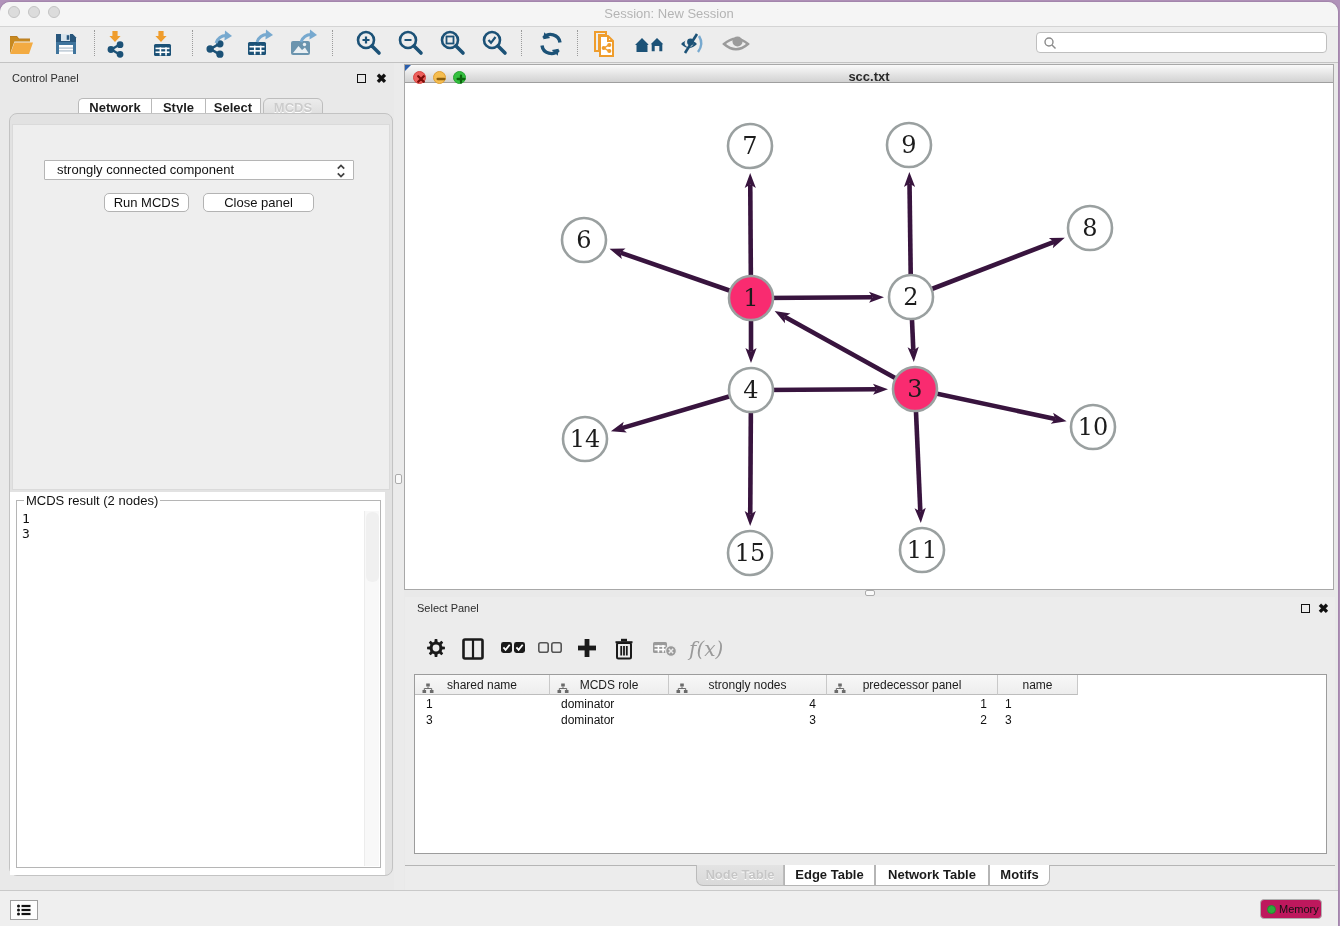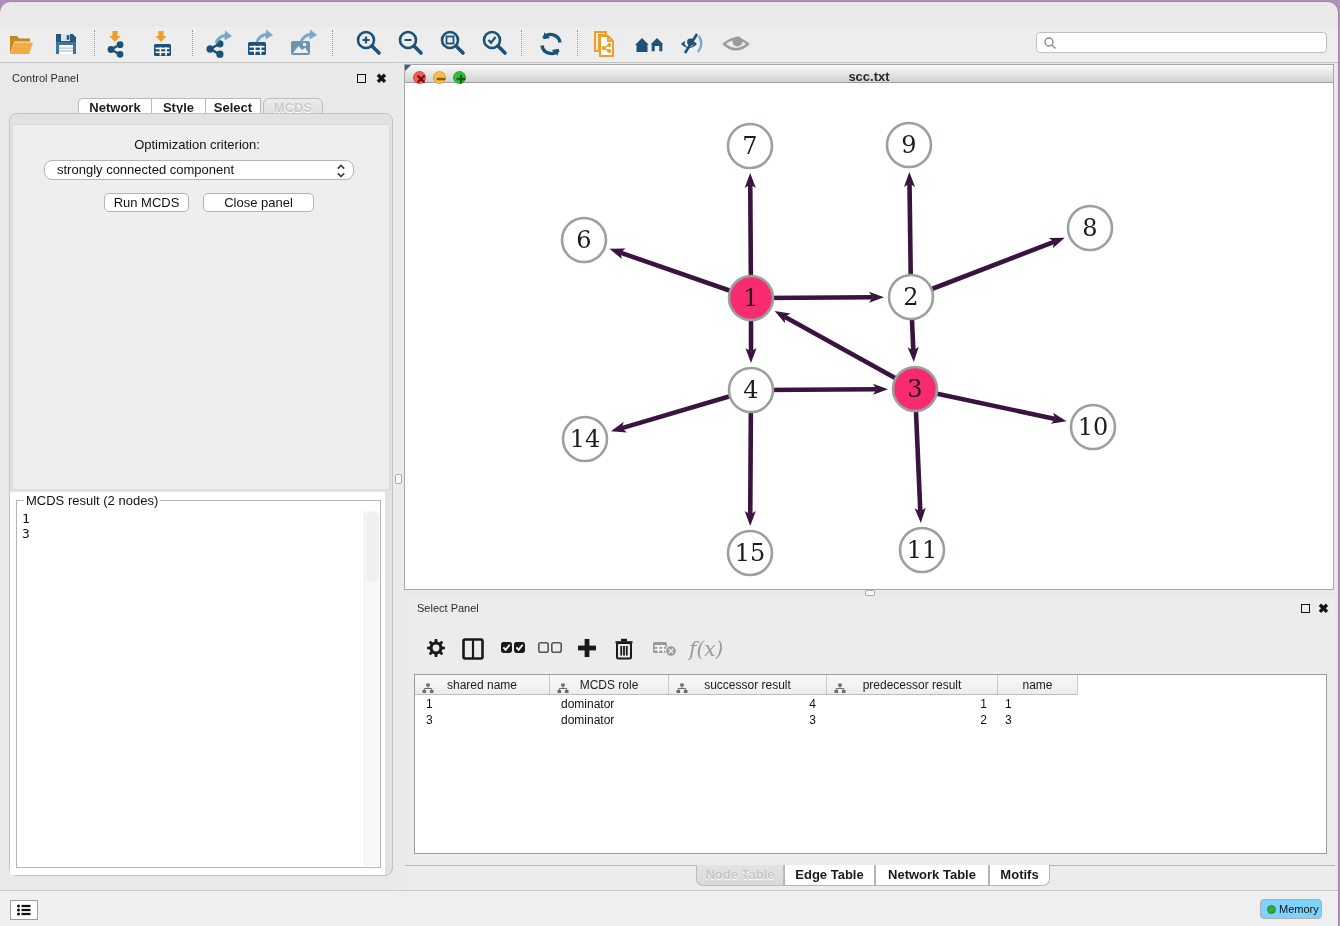--- a/index.html
+++ b/index.html
@@ -41,21 +41,21 @@
   .cp-tab.selected { background:linear-gradient(#ececec,#dcdcdc); color:#cbcbcb;
     border:1px solid #bdbdbd; border-radius:6px 6px 0 0; text-shadow:0 1px 0 #fff;
     height:20px; }
   #cp-outer { position:absolute; left:9px; top:50px; width:384px; height:763px;
     background:#e2e2e2; border:1px solid #c3c3c3; border-radius:8px; }
   #cp-inner { position:absolute; left:12px; top:61px; width:378px; height:366px;
     background:#eeeeee; border:1px solid #dadada; }
   #opt-label { position:absolute; left:0; width:394px; top:74px; text-align:center;
     font-size:13px; color:#111; }
   #criterion-select { position:absolute; left:44px; top:97px; width:310px; height:20px;
-    background:#fff; border:1px solid #b5b5b5; border-radius:8px; font-size:13px;
+    background:#fff; border:1px solid #b5b5b5; border-radius:1px; font-size:13px;
     color:#111; line-height:18px; padding-left:12px; }
   #criterion-select svg { position:absolute; right:6px; top:2px; }
   .cp-btn { position:absolute; top:130px; height:19px; background:#fff;
     border:1px solid #b3b3b3; border-radius:5px; font-size:13px; color:#111;
     text-align:center; line-height:17px; }
   #run-btn { left:104px; width:85px; }
   #closepanel-btn { left:203px; width:111px; }
   #result-panel { position:absolute; left:10px; top:429px; width:375px; height:383px;
     background:#fff; }
   #result-fieldset { position:absolute; left:6px; top:8px; width:365px; height:368px;
@@ -117,31 +117,37 @@
   .tp-tab.selected { background:linear-gradient(#e3e3e3,#d9d9d9); color:#c6c6c6;
     text-shadow:0 1px 0 #fff; border-color:#bbb; }
   #tp-tabline { position:absolute; left:0; top:268px; width:930px; height:0;
     border-top:1px solid #b5b5b5; }
   
   #statusbar { position:absolute; left:0; top:888px; width:1338px; height:36px;
     background:#efefef; border-top:1px solid #c9c9c9; }
   #list-btn { position:absolute; left:10px; top:9px; width:28px; height:20px;
     background:#fdfdfd; border:1px solid #9e9e9e; }
   #memory-btn { position:absolute; right:16px; top:8px; width:62px; height:20px;
-    background:#7dd3fc; border:1px solid #b0b0b0; border-radius:4px; font-size:11px;
+    background:#be185d; border:1px solid #b0b0b0; border-radius:4px; font-size:11px;
     color:#111; line-height:18px; padding-left:18px; white-space:nowrap; }
   #memory-dot { position:absolute; left:6px; top:5px; width:9px; height:9px;
     border-radius:50%; background:#2eab3c; border:1px solid #238a30; }
 </style>
 </head>
 <body>
 
 <div id="screen">
   <div id="window">
 
+    <div id="titlebar">
+      <div class="tl-circle" style="left:8px"></div>
+      <div class="tl-circle" style="left:28px"></div>
+      <div class="tl-circle" style="left:48px"></div>
+      <div class="title">Session: New Session</div>
+    </div>
 
     <div id="toolbar">
       <div id="search-box">
         <svg width="14" height="14" viewBox="0 0 14 14">
           <circle cx="6" cy="6" r="4" fill="none" stroke="#8a8a8a" stroke-width="1.4"></circle>
           <line x1="9" y1="9" x2="12.5" y2="12.5" stroke="#8a8a8a" stroke-width="1.4"></line>
         </svg>
       </div>
     <div class="tb-icon" style="left: 6px;"><svg width="30" height="30" viewBox="0 0 30 30">
             <path d="M4 7 L11 7 L13 9.5 L24 9.5 L24 12 L4 12 Z" fill="#b97d22"></path>
@@ -269,21 +275,20 @@
       <div class="float-btn" style="left:357px; top:11px;"></div>
       <div class="close-btn" style="left:376px; top:11px;">✖</div>
       <div id="cp-tabs">
           <div class="cp-tab first" style="left: 78px; width: 73px;">Network</div>
           <div class="cp-tab" style="left: 151px; width: 54px;">Style</div>
           <div class="cp-tab last-plain" style="left: 205px; width: 56px;">Select</div>
           <div class="cp-tab selected" style="left: 263px; width: 60px;">MCDS</div>
         </div>
       <div id="cp-outer"></div>
       <div id="cp-inner"></div>
-      <div id="opt-label">Optimization criterion:</div>
       <div id="criterion-select">
         <span>strongly connected component</span>
         <svg width="12" height="16" viewBox="0 0 12 16">
           <path d="M2.8 5.6 L6 2.4 L9.2 5.6" fill="none" stroke="#444" stroke-width="1.8"></path>
           <path d="M2.8 10.4 L6 13.6 L9.2 10.4" fill="none" stroke="#444" stroke-width="1.8"></path>
         </svg>
       </div>
       <div id="run-btn" class="cp-btn">Run MCDS</div>
       <div id="closepanel-btn" class="cp-btn">Close panel</div>
       <div id="result-panel">
@@ -472,30 +477,30 @@
                 </svg></span>
               <div class="th-label">MCDS role</div>
             </div>
             <div class="th-cell" style="left:254px;width:158px">
               <span class="th-icon"><svg width="12" height="11" viewBox="0 0 12 11">
     <rect x="4.2" y="0.5" width="3.6" height="3" fill="#6b6b6b"></rect>
     <rect x="0.5" y="7" width="3.6" height="3" fill="#6b6b6b"></rect>
     <rect x="7.9" y="7" width="3.6" height="3" fill="#6b6b6b"></rect>
     <path d="M6 3.5 L6 5.5 M2.3 7 L2.3 5.5 L9.7 5.5 L9.7 7" fill="none" stroke="#6b6b6b" stroke-width="1"></path>
                 </svg></span>
-              <div class="th-label">successor result</div>
+              <div class="th-label">strongly nodes</div>
             </div>
             <div class="th-cell" style="left:412px;width:171px">
               <span class="th-icon"><svg width="12" height="11" viewBox="0 0 12 11">
     <rect x="4.2" y="0.5" width="3.6" height="3" fill="#6b6b6b"></rect>
     <rect x="0.5" y="7" width="3.6" height="3" fill="#6b6b6b"></rect>
     <rect x="7.9" y="7" width="3.6" height="3" fill="#6b6b6b"></rect>
     <path d="M6 3.5 L6 5.5 M2.3 7 L2.3 5.5 L9.7 5.5 L9.7 7" fill="none" stroke="#6b6b6b" stroke-width="1"></path>
                 </svg></span>
-              <div class="th-label">predecessor result</div>
+              <div class="th-label">predecessor panel</div>
             </div>
             <div class="th-cell" style="left:583px;width:80px">
               <div class="th-label">name</div>
             </div>
             <div class="td-cell" style="top:21px;left:11px;width:124px;text-align:left;">1</div>
             <div class="td-cell" style="top:21px;left:146px;width:108px;text-align:left;">dominator</div>
             <div class="td-cell" style="top:21px;left:254px;width:147px;text-align:right;">4</div>
             <div class="td-cell" style="top:21px;left:412px;width:160px;text-align:right;">1</div>
             <div class="td-cell" style="top:21px;left:590px;width:69px;text-align:left;">1</div>
             <div class="td-cell" style="top:37px;left:11px;width:124px;text-align:left;">3</div>

